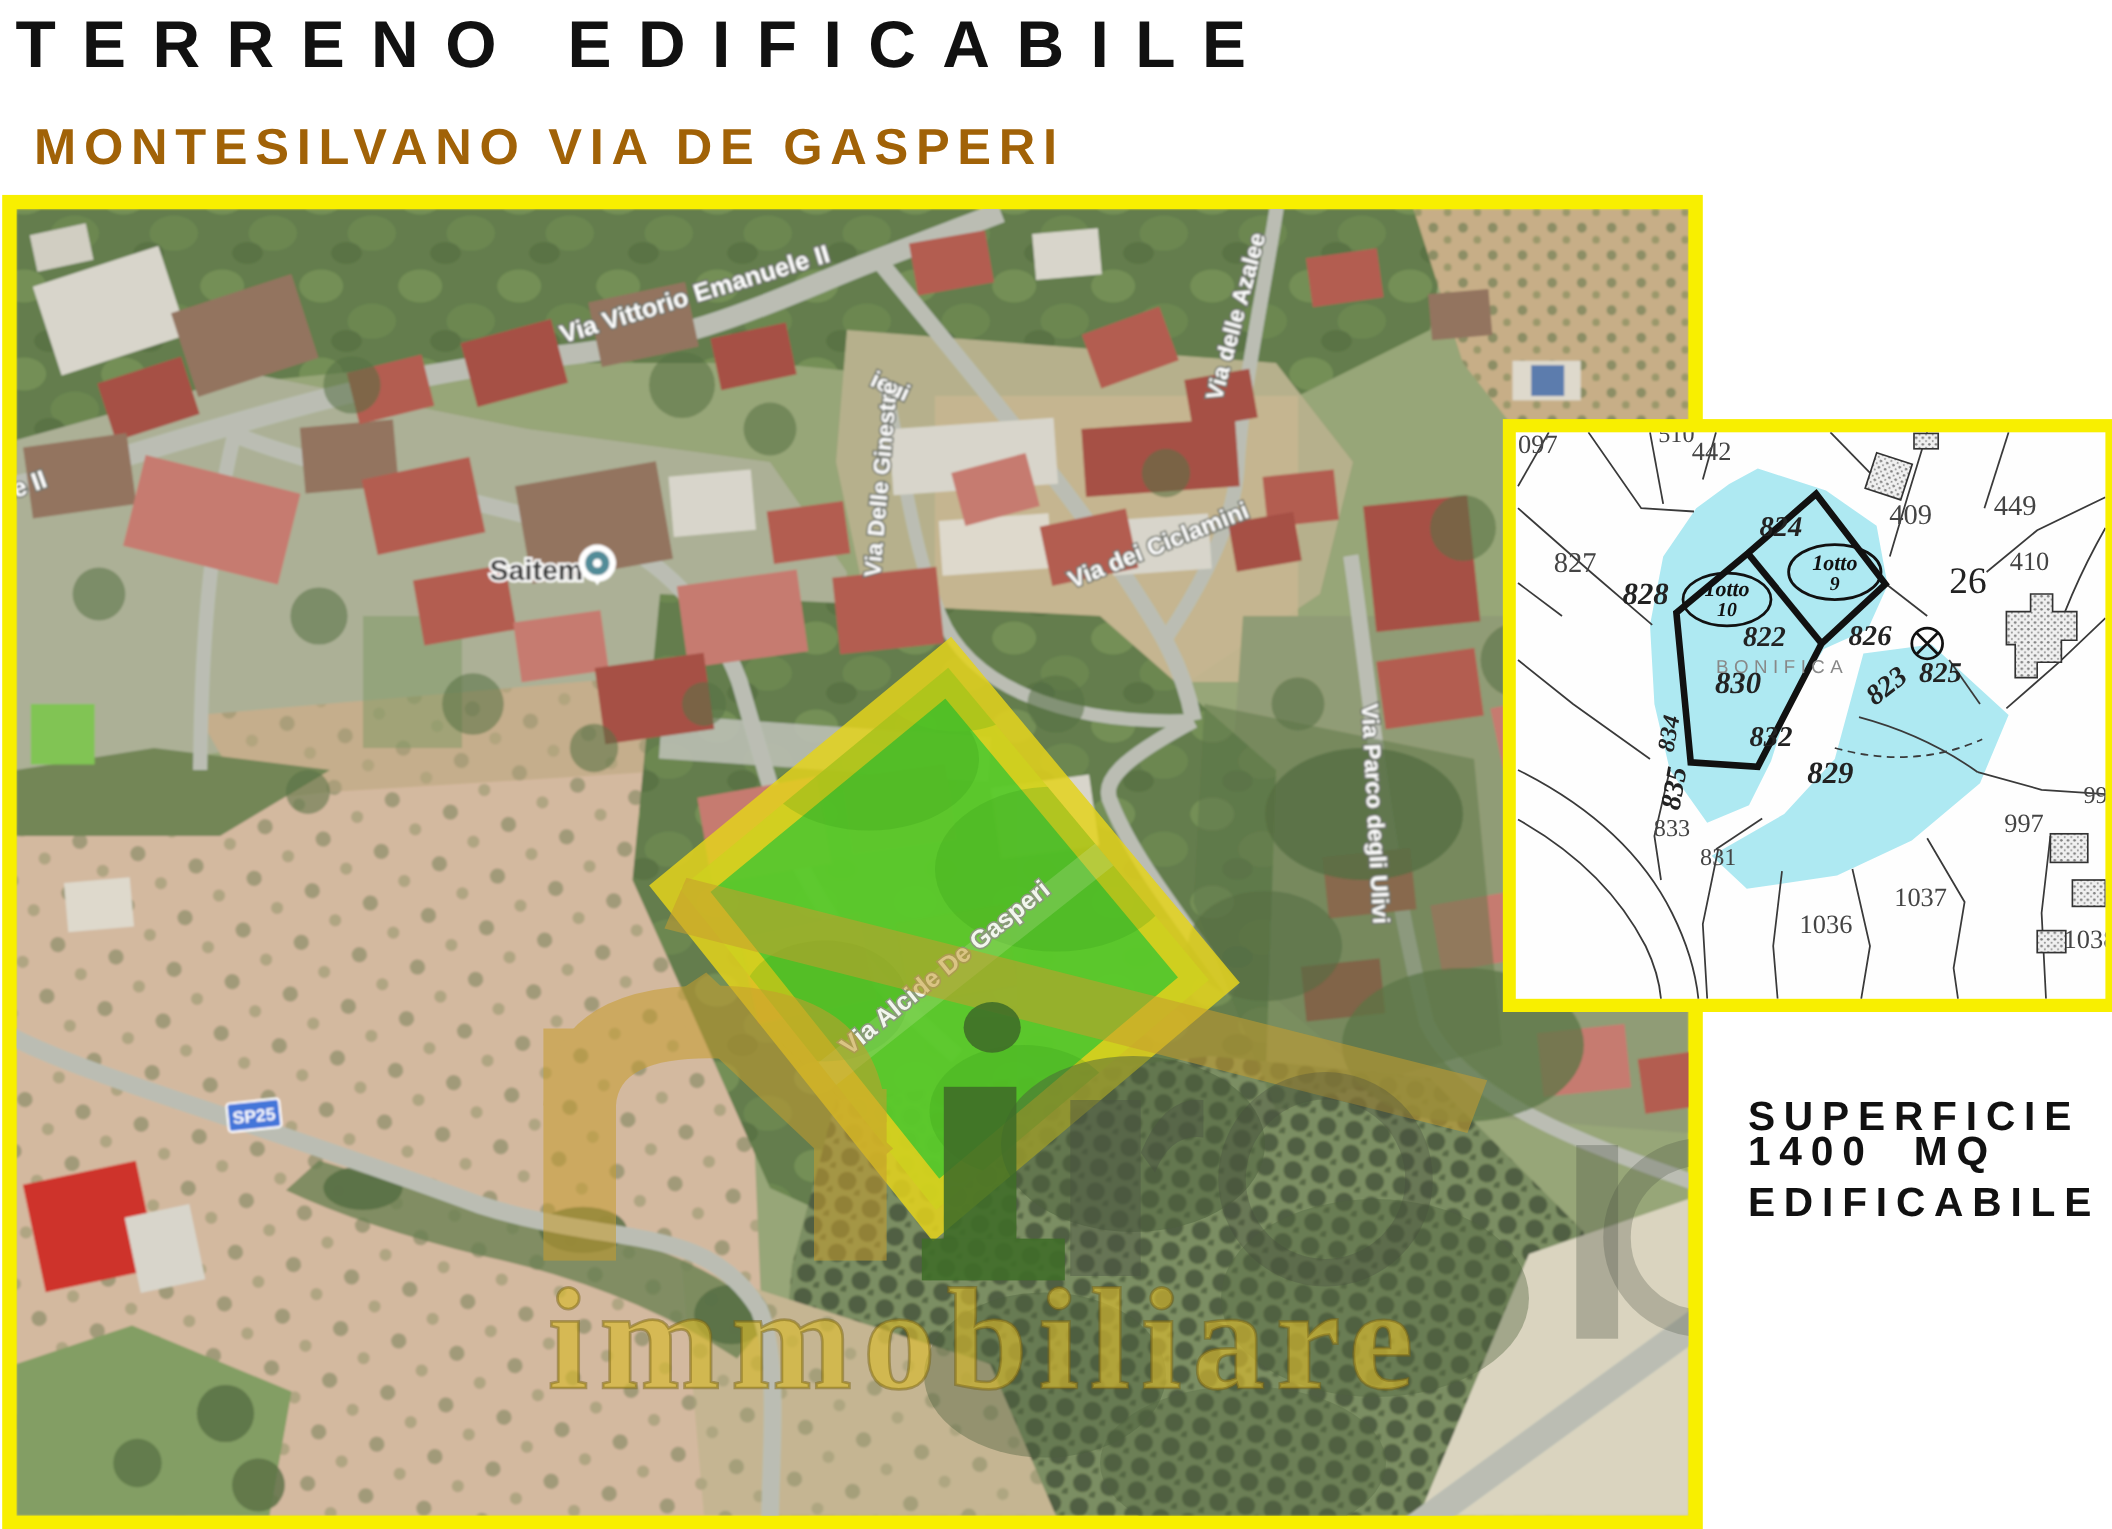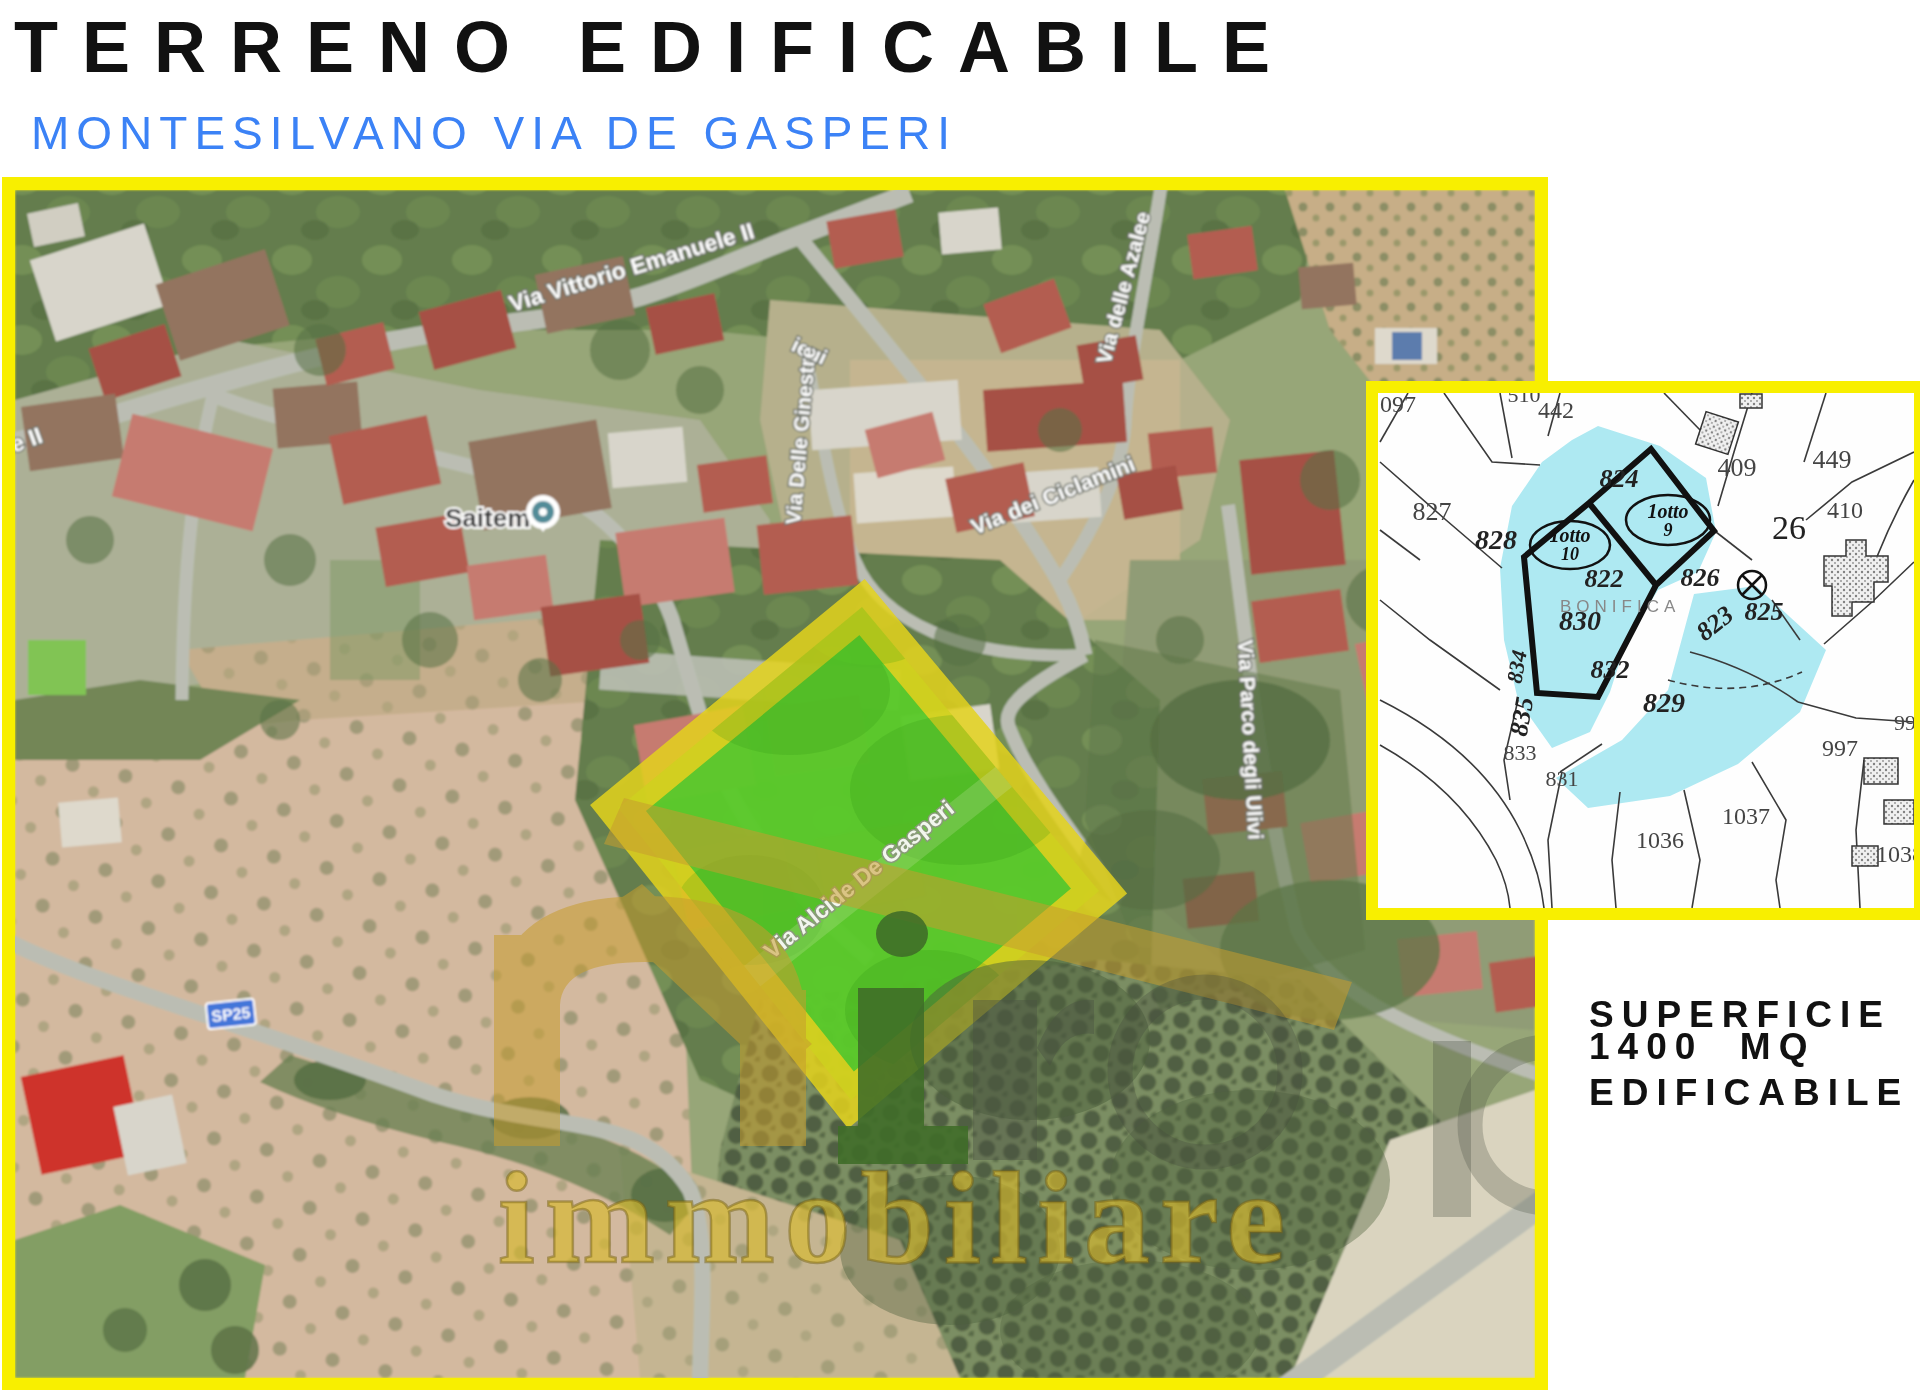--- a/index.html
+++ b/index.html
@@ -1,18 +1,18 @@
 <!DOCTYPE html>
 <html><head><meta charset="utf-8">
 <style>
 html,body{margin:0;padding:0;width:1920px;height:1390px;background:#ffffff;overflow:hidden;}
 body{font-family:"Liberation Sans",sans-serif;}
 .abs{position:absolute;}
-.ttl{left:14px;top:6px;font-size:72px;font-weight:bold;color:#111;letter-spacing:24px;white-space:nowrap;}
-.sub{left:31px;top:106px;font-size:46px;font-weight:normal;color:#3b82f6;letter-spacing:7px;white-space:nowrap;text-align:right;}
+.ttl{left:14px;top:6px;font-size:60px;font-weight:bold;color:#111;letter-spacing:24px;white-space:nowrap;}
+.sub{left:31px;top:106px;font-size:46px;font-weight:bold;color:#a16207;letter-spacing:7px;white-space:nowrap;text-align:right;}
 .rt{font-size:37px;font-weight:bold;color:#111;letter-spacing:8px;white-space:nowrap;}
 </style></head><body>
 <div class="abs ttl">TERRENO EDIFICABILE</div>
 <div class="abs sub">MONTESILVANO VIA DE GASPERI</div>
 <div class="abs rt" style="left:1589px;top:974px;margin-top:20px;">SUPERFICIE</div>
 <div class="abs rt" style="left:1589px;top:1072px;">EDIFICABILE</div>
 <div class="abs rt" style="left:1589px;top:1026px;">1400&nbsp;&nbsp;MQ</div>
 
 <svg class="abs" style="left:0;top:177px" width="1549" height="1213" viewBox="0 177 1549 1213">
 <defs>

